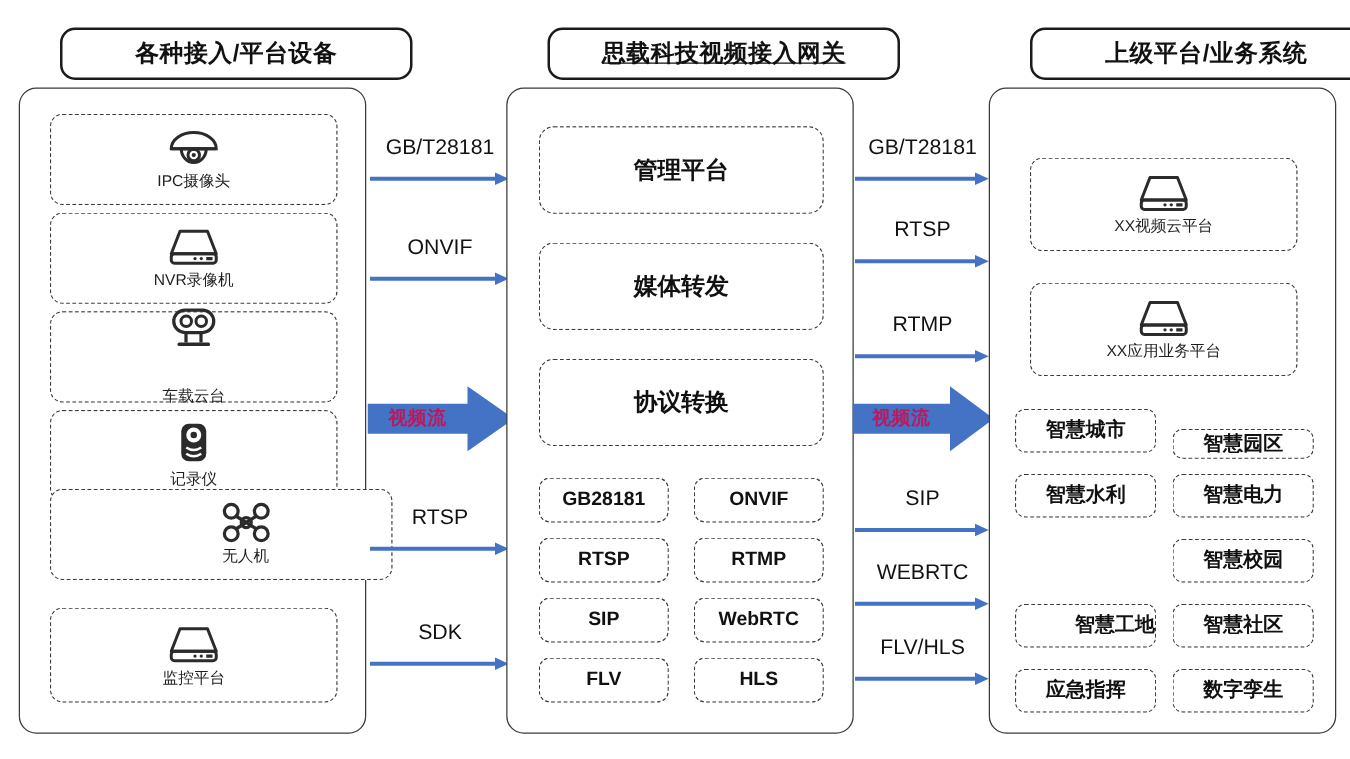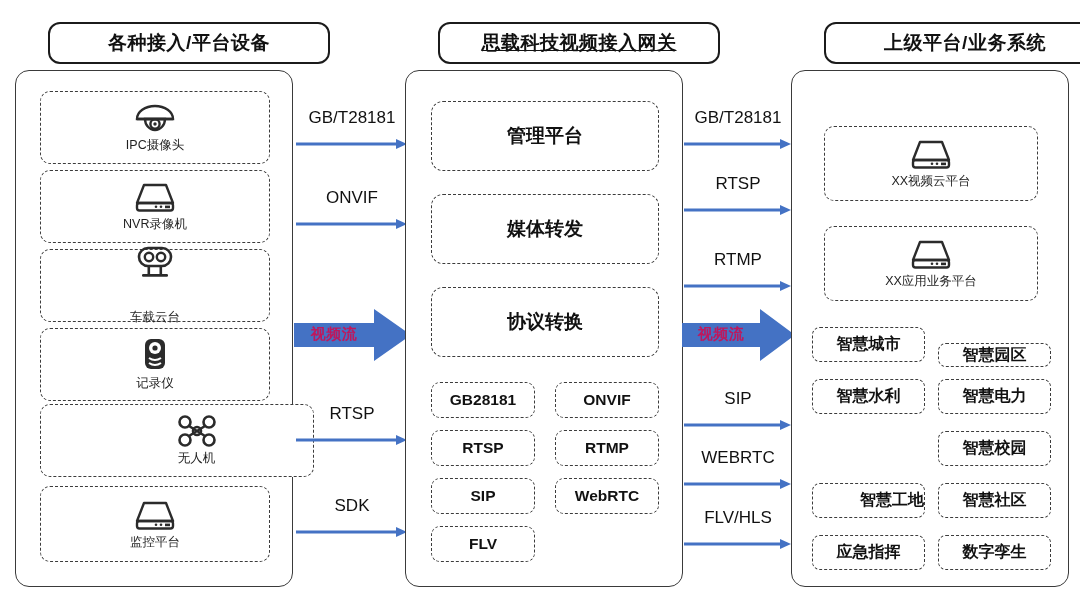--- a/index.html
+++ b/index.html
@@ -184,21 +184,21 @@
           <rect x="7" y="2" width="20" height="30" rx="6" fill="#2b2b2b"></rect>
           <circle cx="17" cy="11" r="6" fill="#ffffff"></circle>
           <circle cx="17" cy="11" r="2.6" fill="#2b2b2b"></circle>
           <path d="M11 21 Q17 25 23 21" stroke="#ffffff" stroke-width="2" fill="none"></path>
           <path d="M11 26 Q17 30 23 26" stroke="#ffffff" stroke-width="2" fill="none"></path>
         </svg>
       </span>
       <span class="dlabel">记录仪</span>
     </div>
 
-    <div class="dcard" style="left:24px; top:333px; width:274px; height:73px;padding-left:39px;">
+    <div class="dcard" style="left:24px; top:320px; width:274px; height:73px;padding-left:39px;">
       <span class="icon">
         <svg width="42" height="34" viewBox="0 0 42 34">
           <circle cx="9" cy="8" r="5.5" fill="none" stroke="#2b2b2b" stroke-width="2.6"></circle>
           <circle cx="33" cy="8" r="5.5" fill="none" stroke="#2b2b2b" stroke-width="2.6"></circle>
           <circle cx="9" cy="26" r="5.5" fill="none" stroke="#2b2b2b" stroke-width="2.6"></circle>
           <circle cx="33" cy="26" r="5.5" fill="none" stroke="#2b2b2b" stroke-width="2.6"></circle>
           <path d="M13 12 L29 22 M29 12 L13 22" stroke="#2b2b2b" stroke-width="2.6"></path>
           <circle cx="21" cy="17" r="4" fill="none" stroke="#2b2b2b" stroke-width="2.6"></circle>
         </svg>
       </span>
@@ -288,20 +288,23 @@
     </div>
     <div class="pill" style="left:25px; top:407px; width:104px; height:36px;">
       <span>SIP</span>
     </div>
     <div class="pill" style="left:149px; top:407px; width:104px; height:36px;">
       <span>WebRTC</span>
     </div>
     <div class="pill" style="left:25px; top:455px; width:104px; height:36px;">
       <span>FLV</span>
     </div>
+    <div class="pill" style="left:149px; top:455px; width:104px; height:36px;">
+      <span>HLS</span>
+    </div>
   </div>
 
   <div class="arrow-label" style="left:684px; top:108px; width:108px;">GB/T28181</div>
   <div class="arrow-wrap" style="left:684px; top:136px;">
     <svg width="108" height="12" viewBox="0 0 108 12">
       <path d="M0 6 L96 6" stroke="#4472c4" stroke-width="3.2"></path>
       <path d="M96 1 L107 6 L96 11 Z" fill="#4472c4"></path>
     </svg>
   </div>
 

